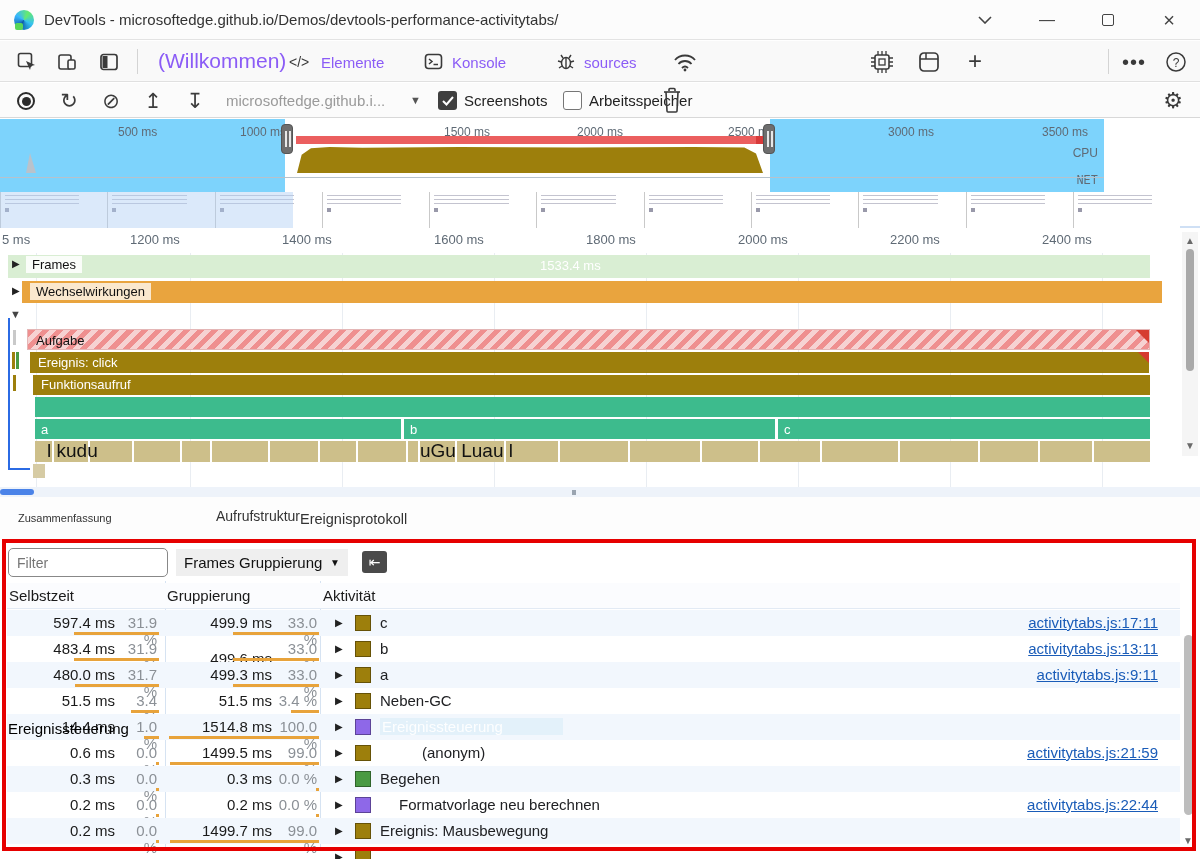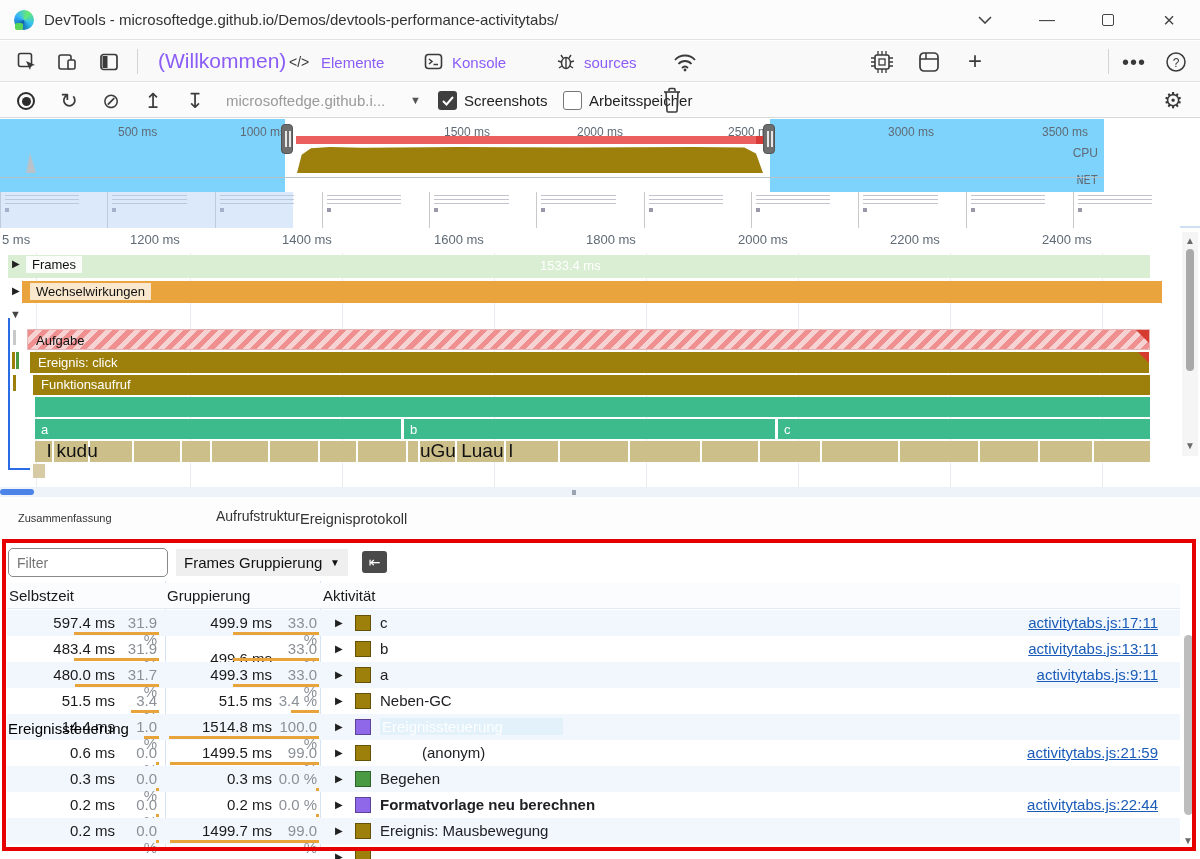--- a/index.html
+++ b/index.html
@@ -452,21 +452,21 @@
         </div>
         <div class="row" style="top: 182px;">
           <div class="cell-ms" style="left:0;width:108px;">0.2 ms</div>
           <div class="cell-pct" style="left:112px;width:38px;">0.0 %</div>
           <div class="pbar" style="width:3px;left:149px;"></div>
           <div class="cell-ms" style="left:160px;width:105px;">0.2 ms</div>
           <div class="cell-pct" style="left:268px;width:42px;">0.0 %</div>
           <div class="pbar" style="width:3px;left:309px;"></div>
           <div class="expander" style="left:328px;">▶</div>
           <div class="sq" style="left:348px;background:#8e68e8;"></div>
-          <div class="actlabel" style="left:373px;font-weight:bold;">Formatvorlage neu berechnen</div>
+          <div class="actlabel" style="left:392px;">Formatvorlage neu berechnen</div>
           <a class="rowlink" href="#">activitytabs.js:22:44</a>
         </div>
         <div class="row alt" style="top: 208px;">
           <div class="cell-ms" style="left:0;width:108px;">0.2 ms</div>
           <div class="cell-pct" style="left:112px;width:38px;">0.0 %</div>
           <div class="pbar" style="width:3px;left:149px;"></div>
           <div class="cell-ms" style="left:160px;width:105px;">1499.7 ms</div>
           <div class="cell-pct" style="left:268px;width:42px;">99.0 %</div>
           <div class="pbar" style="width:149px;left:163px;"></div>
           <div class="expander" style="left:328px;">▶</div>

